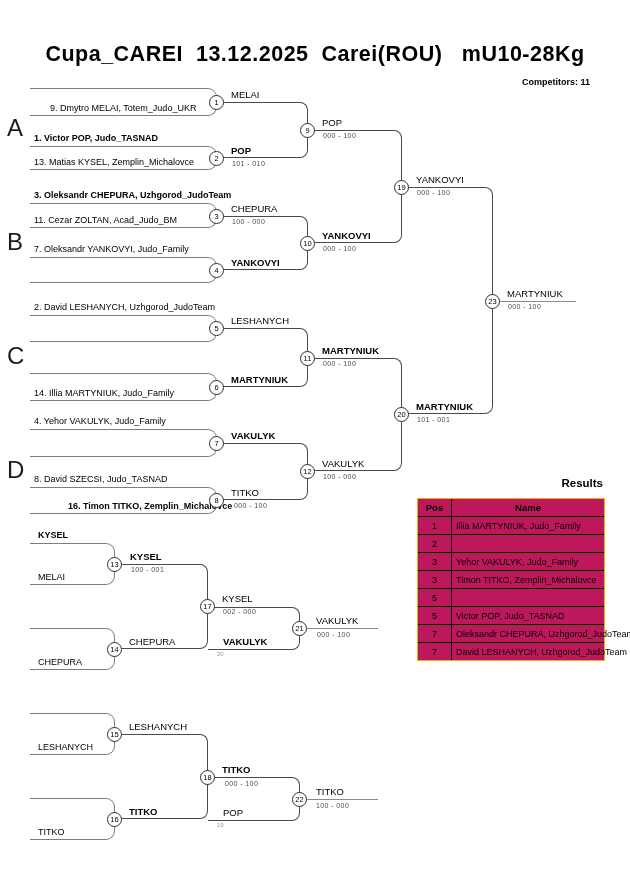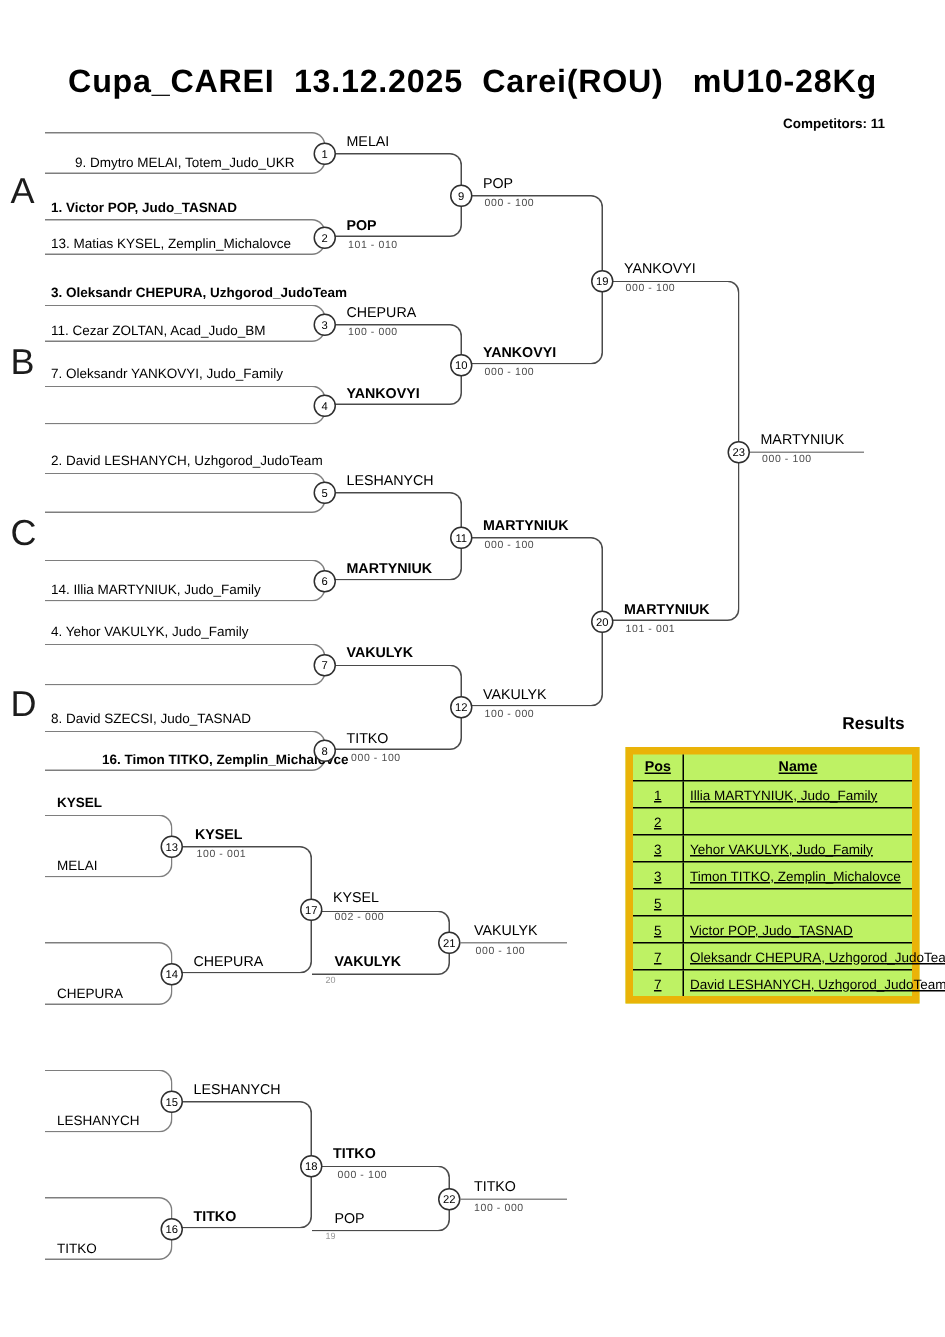--- a/index.html
+++ b/index.html
@@ -16,21 +16,21 @@
   .node{position:absolute;width:15px;height:15px;box-sizing:border-box;border:1.5px solid #2e2e2e;border-radius:50%;
         background:#fff;z-index:5;display:flex;align-items:center;justify-content:center;
         font-size:7.5px;line-height:1;}
   .nm{position:absolute;font-size:9px;white-space:nowrap;z-index:3;}
   .wn{position:absolute;font-size:9.5px;white-space:nowrap;z-index:3;}
   .sc{position:absolute;font-size:7px;color:#4c4c4c;white-space:nowrap;letter-spacing:0.4px;z-index:3;}
   .rf{position:absolute;font-size:6px;color:#979797;z-index:3;}
   .b{font-weight:bold;}
   
   .res-title{font-size:11.5px;font-weight:bold;text-align:right;}
-  .rtable{position:absolute;width:186px;border:5px solid #eab308;background:#bef264;box-sizing:content-box;text-decoration:underline;}
+  .rtable{position:absolute;width:186px;border:1px solid #eab308;background:#be185d;box-sizing:content-box;}
   .trow{display:flex;height:17px;align-items:stretch;}
   .trow + .trow{border-top:1px solid #000;}
   .tpos{width:33px;flex:none;border-right:1px solid #000;display:flex;align-items:center;justify-content:center;font-size:9px;}
   .tname{display:flex;align-items:center;padding-left:4px;font-size:9px;white-space:nowrap;}
   .th .tpos,.th .tname{font-weight:bold;font-size:9.5px;}
   .th .tname{justify-content:center;padding-left:0;flex:1;}
 </style>
 </head>
 <body>
 

